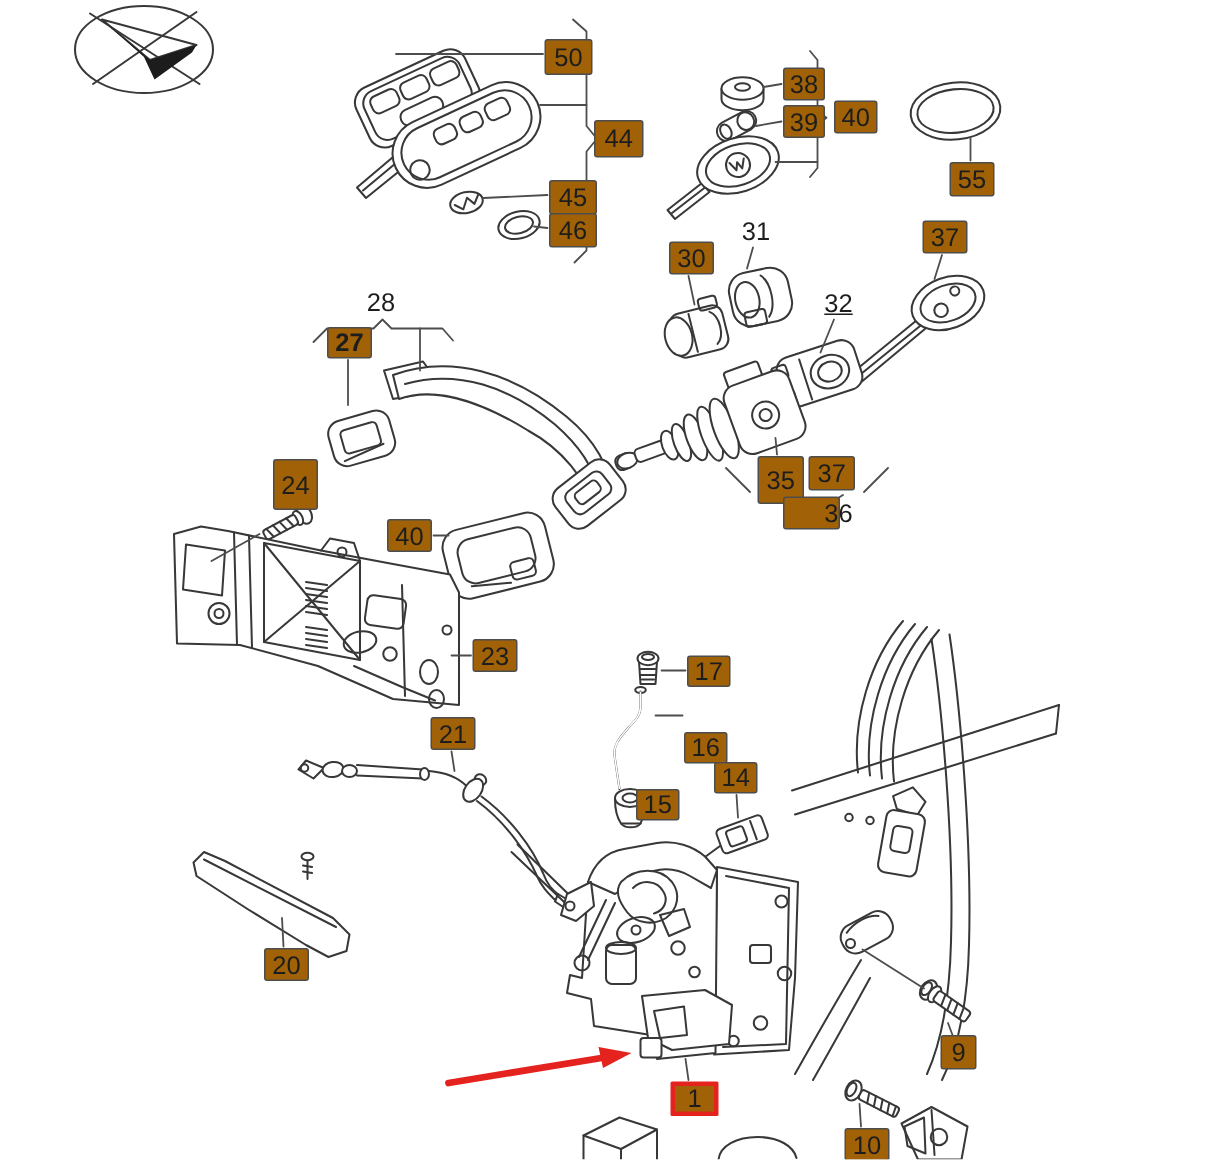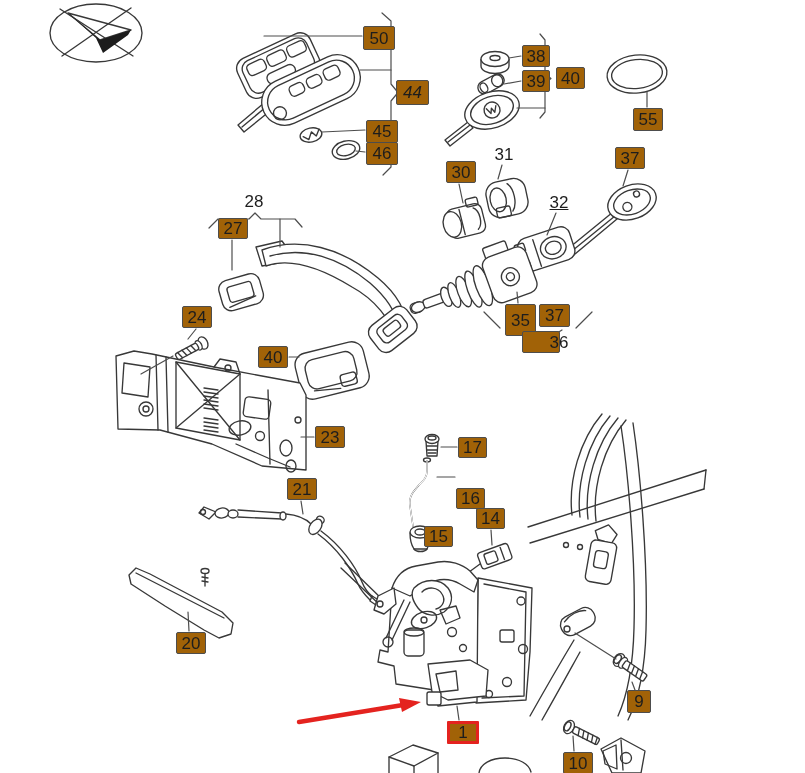--- a/index.html
+++ b/index.html
@@ -372,37 +372,37 @@
     <path class="ld" d="M457,706 L459,720"></path>
   </g>
 
   <g>
     <line class="redln" x1="299" y1="722" x2="403" y2="705"></line>
     <polygon class="redfill" points="421,702 399,698 402,712"></polygon>
   </g>
 </svg>
 
   <div class="plabel" style="left:363px;top:26px;width:32px;height:24px;">50</div>
-  <div class="plabel" style="left:396px;top:80px;width:33px;height:25px;font-style:italic;">44</div>
+  <div class="plabel" style="left:396px;top:80px;width:33px;height:25px;">44</div>
   <div class="plabel" style="left:366px;top:120px;width:32px;height:23px;">45</div>
   <div class="plabel" style="left:366px;top:142px;width:32px;height:23px;">46</div>
   <div class="plabel" style="left:522px;top:45px;width:28px;height:22px;">38</div>
   <div class="plabel" style="left:522px;top:70px;width:28px;height:22px;">39</div>
   <div class="plabel" style="left:556px;top:67px;width:29px;height:22px;">40</div>
   <div class="plabel" style="left:633px;top:108px;width:30px;height:23px;">55</div>
   <div class="plabel" style="left:615px;top:147px;width:30px;height:22px;">37</div>
   <div class="plabel" style="left:446px;top:161px;width:30px;height:22px;">30</div>
   <div class="plabel bare" style="left:490px;top:144px;width:28px;height:20px;">31</div>
   <div class="plabel bare" style="left:545px;top:192px;width:28px;height:20px;text-decoration:underline;">32</div>
   <div class="plabel" style="left:505px;top:304px;width:31px;height:32px;">35</div>
   <div class="plabel" style="left:539px;top:304px;width:31px;height:23px;">37</div>
   <div class="plabel" style="left:522px;top:331px;width:38px;height:22px;padding-left:36px;">36</div>
   <div class="plabel bare" style="left:240px;top:191px;width:28px;height:21px;">28</div>
-  <div class="plabel" style="left:218px;top:218px;width:30px;height:21px;">27</div>
-  <div class="plabel" style="left:182px;top:306px;width:30px;height:22px;">24</div>
+  <div class="plabel" style="left:218px;top:218px;width:30px;height:21px;font-weight:bold;">27</div>
+  <div class="plabel" style="left:182px;top:306px;width:30px;height:34px;">24</div>
   <div class="plabel" style="left:258px;top:346px;width:30px;height:22px;">40</div>
   <div class="plabel" style="left:315px;top:426px;width:30px;height:22px;">23</div>
   <div class="plabel" style="left:287px;top:478px;width:30px;height:22px;">21</div>
   <div class="plabel" style="left:176px;top:632px;width:30px;height:22px;">20</div>
   <div class="plabel" style="left:458px;top:437px;width:29px;height:21px;">17</div>
   <div class="plabel" style="left:456px;top:488px;width:29px;height:21px;">16</div>
   <div class="plabel" style="left:424px;top:526px;width:29px;height:21px;">15</div>
   <div class="plabel" style="left:476px;top:508px;width:29px;height:21px;">14</div>
   <div class="plabel redbox" style="left:447px;top:721px;width:32px;height:23px;">1</div>
   <div class="plabel" style="left:627px;top:690px;width:24px;height:23px;">9</div>

